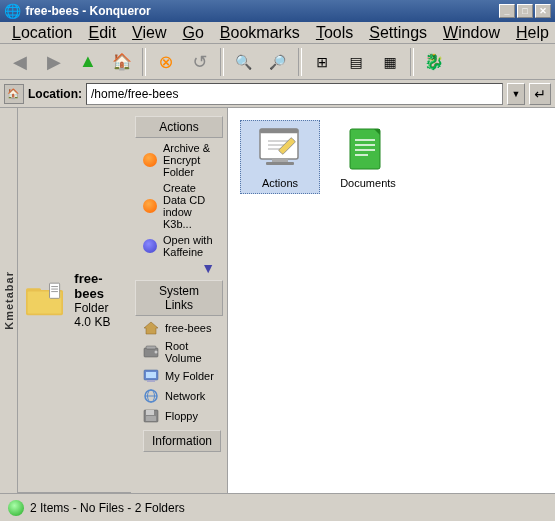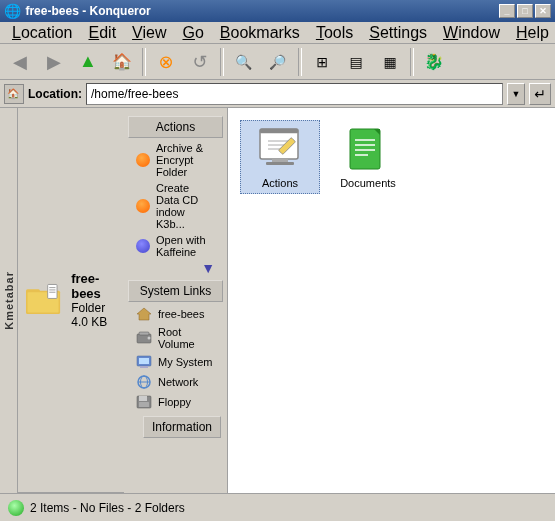--- a/index.html
+++ b/index.html
@@ -245,21 +245,21 @@
 
     
     #info-btn {
       background: #c8c4bc;
       border: 1px solid #a0a0a0;
       border-top-color: #e0ddd8;
       border-left-color: #e0ddd8;
       padding: 3px 8px;
       font-size: 12px;
       text-align: center;
-      margin: 4px 2px 2px 15px;
+      margin: 4px 2px 2px 8px;
       cursor: pointer;
     }
 
     
     #right-panel {
       flex: 1;
       background: white;
       padding: 12px;
       display: flex;
       flex-wrap: wrap;
@@ -497,21 +497,21 @@
         <span>Root Volume</span>
       </div>
       <div class="syslink-item">
         <div class="syslink-icon">
           <svg width="16" height="14" viewBox="0 0 16 14">
             <rect x="1" y="1" width="14" height="10" rx="1" fill="#6688cc" stroke="#446699" stroke-width="0.5"></rect>
             <rect x="4" y="11" width="8" height="2" fill="#aaaacc"></rect>
             <rect x="3" y="3" width="10" height="6" fill="#bbddff"></rect>
           </svg>
         </div>
-        <span>My System</span>
+        <span>My Folder</span>
       </div>
       <div class="syslink-item">
         <div class="syslink-icon">
           <svg width="16" height="14" viewBox="0 0 16 14">
             <circle cx="8" cy="7" r="6" fill="none" stroke="#5588cc" stroke-width="1.5"></circle>
             <ellipse cx="8" cy="7" rx="3.5" ry="6" fill="none" stroke="#5588cc" stroke-width="1"></ellipse>
             <line x1="2" y1="7" x2="14" y2="7" stroke="#5588cc" stroke-width="1"></line>
           </svg>
         </div>
         <span>Network</span>

